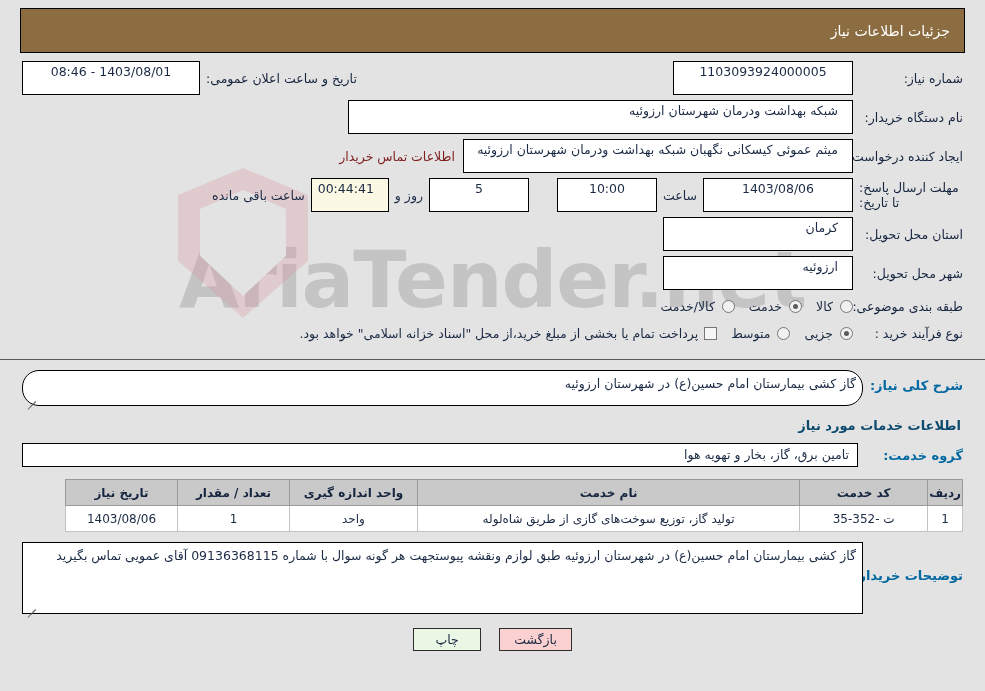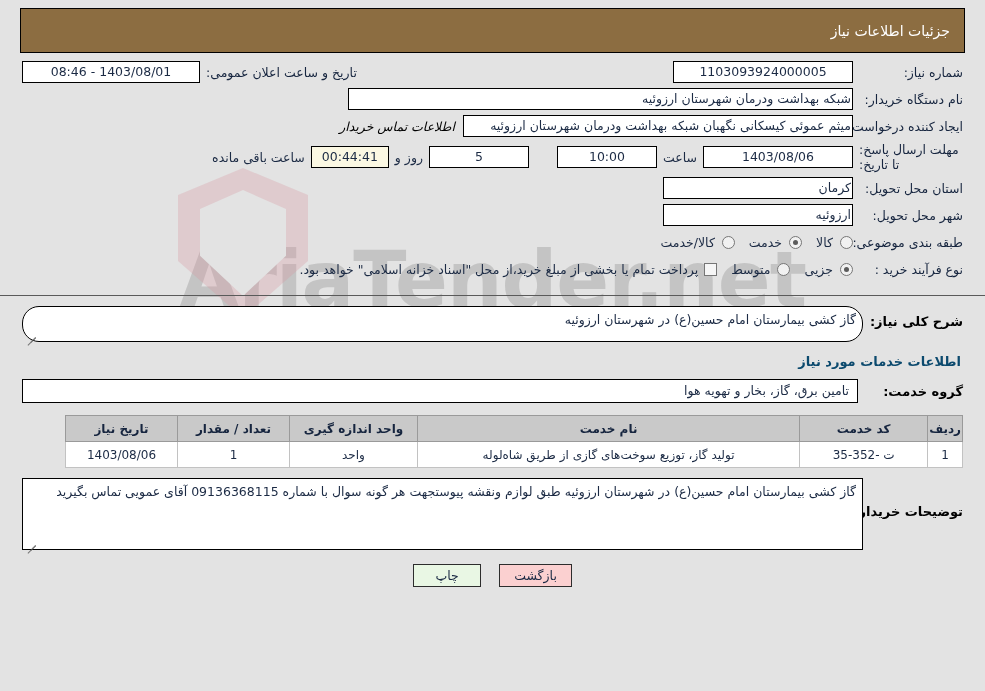--- a/index.html
+++ b/index.html
@@ -106,23 +106,23 @@
     line-height: 15px;
     text-align: left;
     padding-left: 6px;
     font-size: 12.5px;
     color: #16253f;
   }
 
   .fld {
     background: #ffffff;
     border: 1px solid #000;
-    height: 22px;
+    height: 34px;
     line-height: 20px;
-    padding: 0 1px;
+    padding: 0 14px;
     font-size: 12.5px;
     color: #1b2a44;
     text-align: right;
     overflow: hidden;
     white-space: nowrap;
   }
   .fld.center { text-align: center; }
   .fld.cream { background: #fbf8e3; }
 
   .w-num      { width: 180px; }
@@ -134,26 +134,25 @@
   .w-count    { width: 78px; }
   .w-prov     { width: 190px; }
   .w-pubdate  { width: 178px; }
 
   .inline-txt {
     padding: 0 6px;
     white-space: nowrap;
     font-size: 12.5px;
   }
   .link {
-    color: #000000;
+    color: #7f1d1d;
     white-space: nowrap;
     padding: 0 8px;
     cursor: pointer;
     font-size: 12.5px;
-    font-style: italic;
   }
   .spacer { flex: 1 1 auto; }
 
   
   .radio-grp { display: flex; align-items: center; gap: 4px; }
   .radio {
     display: inline-block;
     width: 13px; height: 13px;
     border-radius: 50%;
     border: 1px solid #767676;
@@ -177,21 +176,21 @@
     border: 1px solid #767676;
     background: #f6f6f6;
     flex: 0 0 auto;
   }
 
   
   .blk { position: relative; z-index: 2; margin: 0 8px; padding: 10px 14px 4px 14px; }
   .bold-lbl {
     font-weight: bold;
     font-size: 13px;
-    color: #000000;
+    color: #0369a1;
     white-space: nowrap;
     text-align: right;
   }
   .section-head {
     font-weight: bold;
     font-size: 13px;
     color: #0c4a6e;
     margin: 12px 0 10px 0;
     text-align: right;
     padding-right: 2px;

